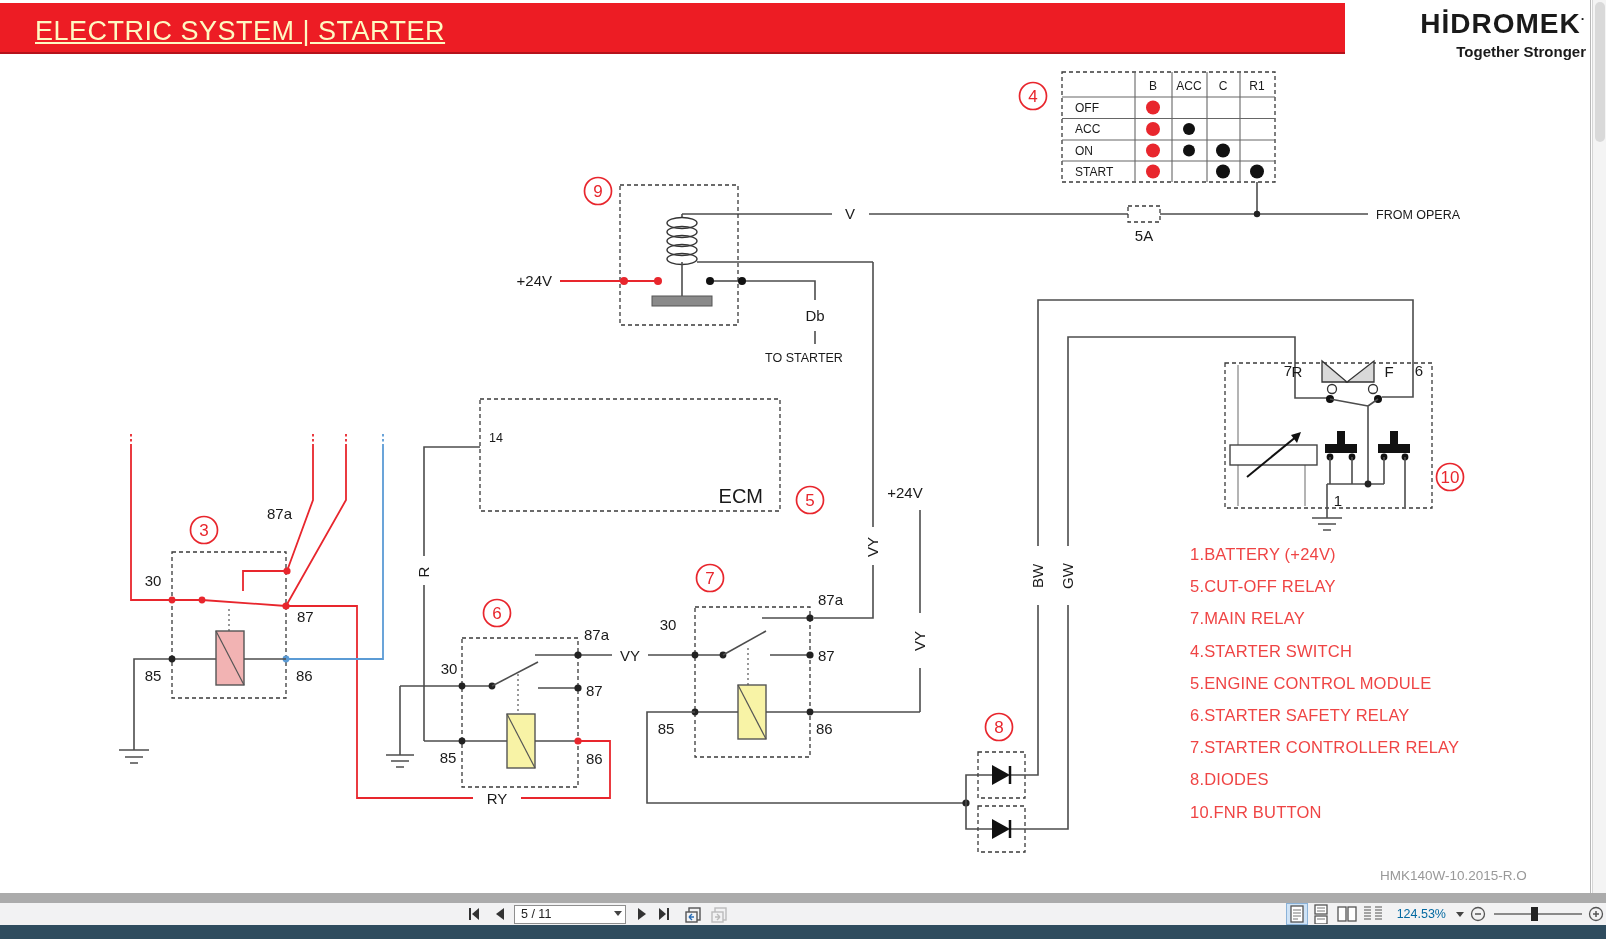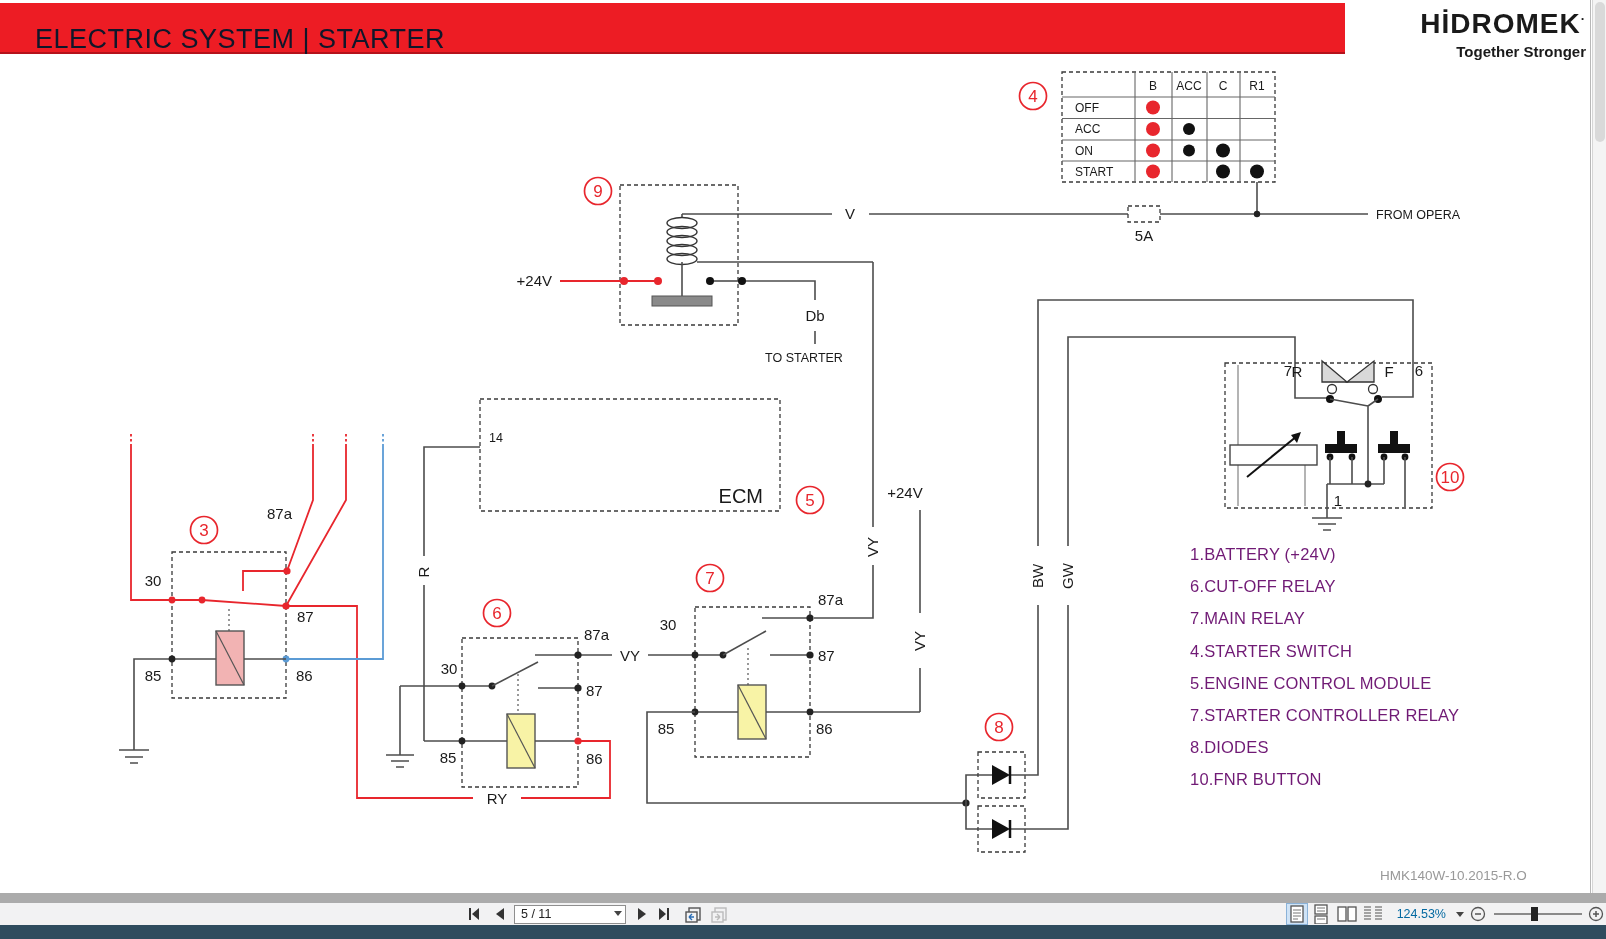--- a/index.html
+++ b/index.html
@@ -3,28 +3,28 @@
 <meta charset="utf-8">
 <style>
   html,body{margin:0;padding:0;background:#e8e8e8;}
   .screen{position:relative;width:1606px;height:939px;background:#fff;overflow:hidden;
           font-family:"Liberation Sans",sans-serif;}
   
   .page{position:absolute;left:0;top:0;width:1591px;height:893px;background:#fff;
         border-right:1px solid #b7b7b7;box-sizing:border-box;}
   .banner{position:absolute;left:0;top:3px;width:1345px;height:49px;background:#ed1c24;
           border-bottom:2px solid #b5121b;}
-  .banner-title{position:absolute;left:35px;top:12px;line-height:49px;color:#0f172a;font-size:27px;
-          letter-spacing:.5px;}
+  .banner-title{position:absolute;left:35px;top:4px;line-height:49px;color:#fef9c3;font-size:27px;
+          letter-spacing:.5px;text-decoration:underline;}
   .logo{position:absolute;left:1350px;top:4px;width:236px;text-align:right;color:#1a1a1a;}
   .logo-brand{font-size:28px;font-weight:700;letter-spacing:1px;line-height:30px;}
   .logo-mark{font-size:13px;vertical-align:super;}
   .logo-tagline{font-size:15px;font-weight:700;margin-top:4px;}
   .legend{position:absolute;left:1190px;top:538px;}
-  .legend-item{font-size:16.5px;color:#701a75;line-height:32.2px;letter-spacing:.2px;}
+  .legend-item{font-size:16.5px;color:#ef4444;line-height:32.2px;letter-spacing:.2px;}
   .doc-code{position:absolute;left:1380px;top:868px;width:205px;text-align:left;
             font-size:13.5px;color:#999;}
   
   .vscroll{position:absolute;left:1592px;top:0;width:14px;height:903px;background:#f4f4f4;
            border-left:1px solid #d6d6d6;box-sizing:border-box;}
   .vscroll-thumb{position:absolute;left:2px;top:2px;width:10px;height:140px;background:#d9d9d9;border-radius:5px;}
   
   .viewer-gap{position:absolute;left:0;top:893px;width:1606px;height:10px;background:#ababab;}
   .toolbar{position:absolute;left:0;top:903px;width:1606px;height:22px;background:#f2f2f3;
            border-bottom:5px solid #000000;}
@@ -337,24 +337,25 @@
     <div class="banner">
       <span class="banner-title">ELECTRIC SYSTEM | STARTER</span>
     </div>
     <div class="logo">
       <div class="logo-brand"><span>HİDROMEK</span><span class="logo-mark">·</span></div>
       <div class="logo-tagline">Together Stronger</div>
     </div>
 
     <div class="legend">
       <div class="legend-item">1.BATTERY (+24V)</div>
-      <div class="legend-item">6.CUT-OFF RELAY</div>
+      <div class="legend-item">5.CUT-OFF RELAY</div>
       <div class="legend-item">7.MAIN RELAY</div>
       <div class="legend-item">4.STARTER SWITCH</div>
       <div class="legend-item">5.ENGINE CONTROL MODULE</div>
+      <div class="legend-item">6.STARTER SAFETY RELAY</div>
       <div class="legend-item">7.STARTER CONTROLLER RELAY</div>
       <div class="legend-item">8.DIODES</div>
       <div class="legend-item">10.FNR BUTTON</div>
     </div>
 
     <div class="doc-code">HMK140W-10.2015-R.O</div>
   </div>
 
   <div class="vscroll">
     <div class="vscroll-thumb"></div>

